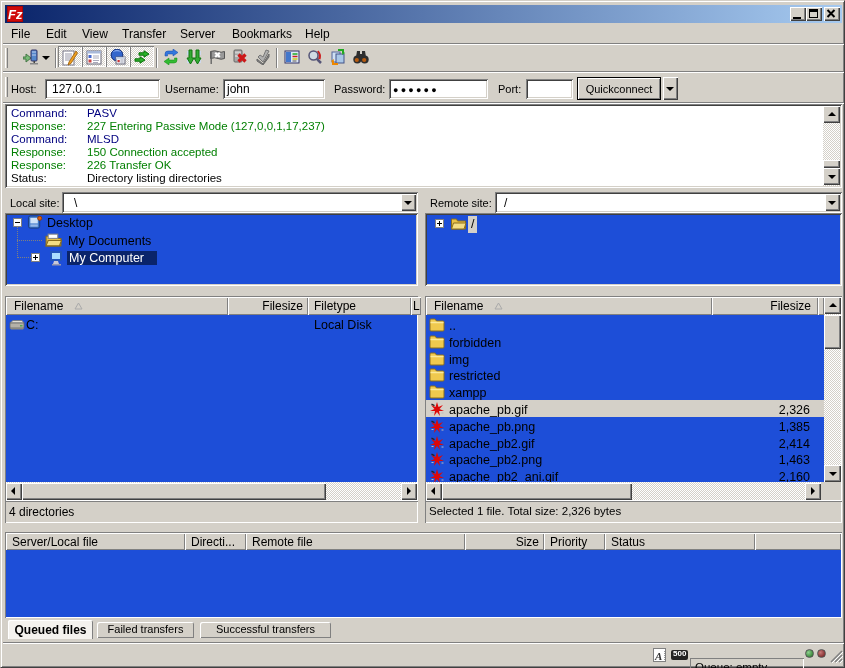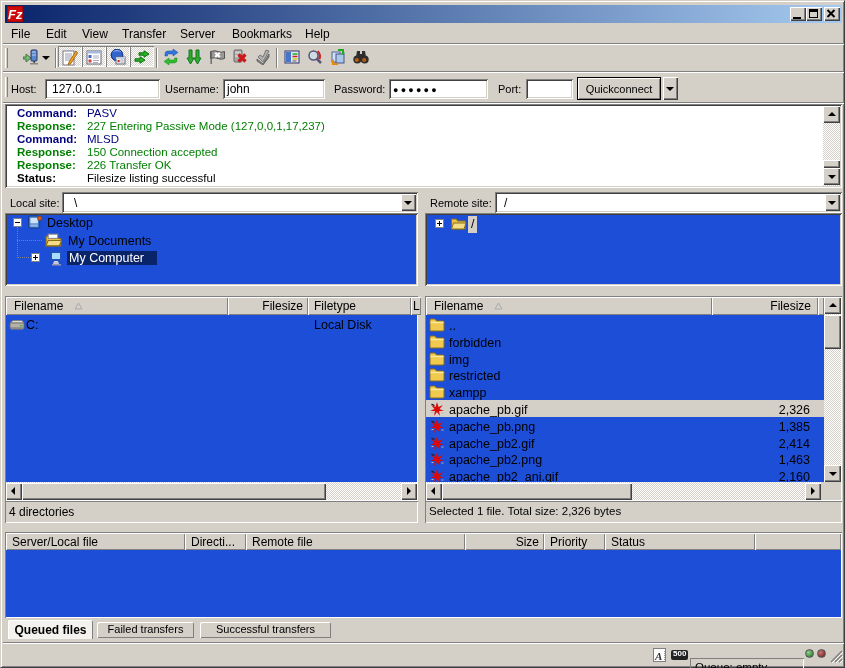--- a/index.html
+++ b/index.html
@@ -25,21 +25,21 @@
 .grip { position:absolute; width:3px; box-shadow: inset 1px 0 0 #fff, inset -1px 0 0 #808080; background:#d4d0c8; }
 .tgl { position:absolute; top:1px; width:24px; height:21px; background:#fff; box-shadow: inset 1px 1px 0 #808080, inset -1px -1px 0 #fff;
  background-image: conic-gradient(#d4d0c8 25%, #fff 0 50%, #d4d0c8 0 75%, #fff 0); background-size:2px 2px; }
 .ticon { position:absolute; width:16px; height:16px; }
 
 #qc { left:2px; top:71px; width:841px; height:30px; }
 #qc label { position:absolute; top:11px; font-size:11px; }
 .field { position:absolute; top:7px; height:20px; background:#fff; box-shadow: inset 1px 1px 0 #808080, inset -1px -1px 0 #fff, inset 2px 2px 0 #404040, inset -2px -2px 0 #d4d0c8; padding:3px 4px 0 4px; font-size:12px; }
 
 #log { left:4px; top:103px; width:837px; height:84px; background:#fff; }
-#log .line { position:absolute; left:12px; white-space:pre; font-size:11.5px;font-weight:bold; }
+#log .line { position:absolute; left:6px; white-space:pre; font-size:11.5px; }
 #log .v { position:absolute; left:82px; white-space:pre; font-size:11.5px; }
 .cmd { color:#00007f; }
 .resp { color:#007f00; }
 
 .sb { position:absolute; background:#fff; background-image:conic-gradient(#d4d0c8 25%, transparent 0 50%, #d4d0c8 0 75%, transparent 0); background-size:2px 2px; }
 .sbtn { position:absolute; background:#d4d0c8; box-shadow: inset 1px 1px 0 #fff, inset -1px -1px 0 #404040, inset -2px -2px 0 #808080; }
 .thumb { position:absolute; background:#d4d0c8; box-shadow: inset 1px 1px 0 #fff, inset -1px -1px 0 #404040, inset -2px -2px 0 #808080; }
 .arr { position:absolute; width:0; height:0; }
 
 .pane { position:absolute; background:#1d4ed8; }
@@ -230,21 +230,21 @@
       <div class="v cmd" style="top:3px">PASV</div>
     <div class="line resp" style="top:16px">Response:</div>
       <div class="v resp" style="top:16px">227 Entering Passive Mode (127,0,0,1,17,237)</div>
     <div class="line cmd" style="top:29px">Command:</div>
       <div class="v cmd" style="top:29px">MLSD</div>
     <div class="line resp" style="top:42px">Response:</div>
       <div class="v resp" style="top:42px">150 Connection accepted</div>
     <div class="line resp" style="top:55px">Response:</div>
       <div class="v resp" style="top:55px">226 Transfer OK</div>
     <div class="line" style="top:68px">Status:</div>
-      <div class="v" style="top:68px">Filesize listing successful</div>
+      <div class="v" style="top:68px">Directory listing directories</div>
     <div class="sb" style="left:818px;top:2px;width:17px;height:80px"></div>
     <div class="sbtn" style="left:818px;top:2px;width:17px;height:17px">
         <div class="arr" style="left:5px;top:6px;border-left:4px solid transparent;border-right:4px solid transparent;border-bottom:4px solid #000"></div>
       </div>
     <div class="thumb" style="left:818px;top:56px;width:17px;height:8px"></div>
     <div class="sbtn" style="left:818px;top:64px;width:17px;height:17px">
         <div class="arr" style="left:5px;top:7px;border-left:4px solid transparent;border-right:4px solid transparent;border-top:4px solid #000"></div>
       </div>
   </div>
 

